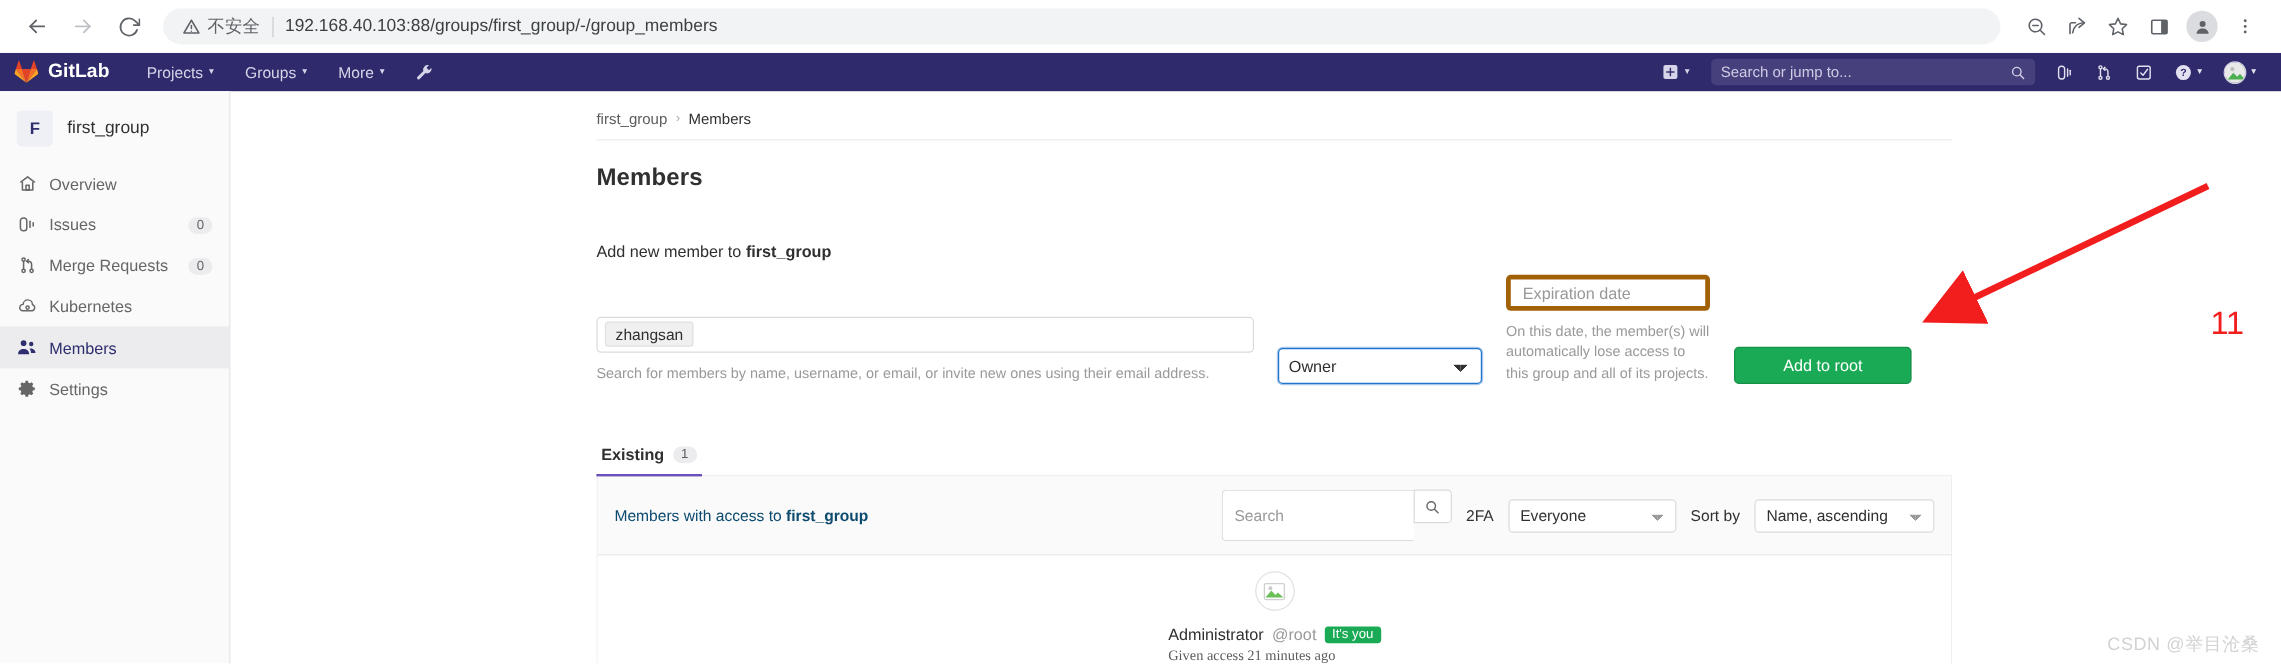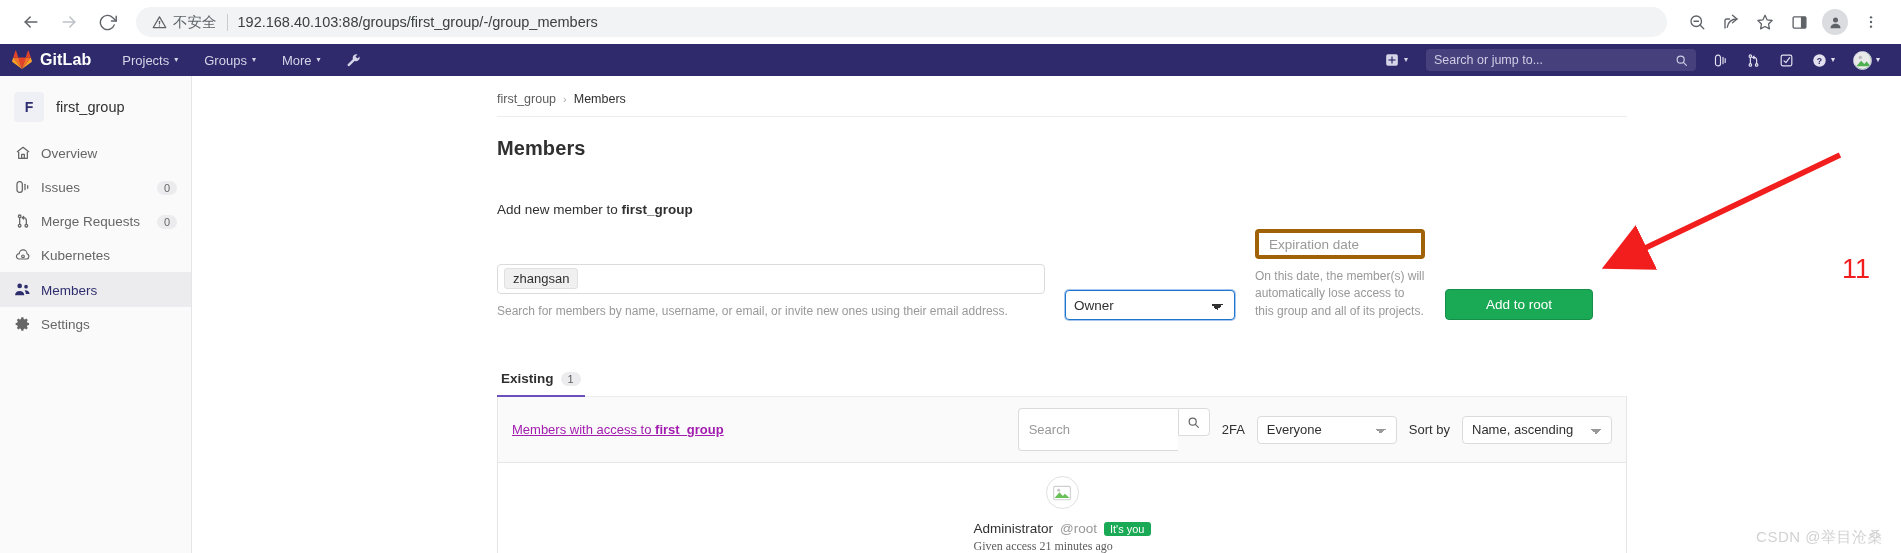--- a/index.html
+++ b/index.html
@@ -218,21 +218,21 @@
   }
 
   
   .panel {
     border: 1px solid #e5e5e5; border-top: 0; border-radius: 0 0 4px 4px;
   }
   .panel-head {
     background: #fafafa; border-bottom: 1px solid #e5e5e5;
     padding: 11px 14px; display: flex; align-items: center; gap: 12px;
   }
-  .panel-title { font-size: 13px; color: #a21caf; flex: 1; text-decoration: underline; }
+  .panel-title { font-size: 13px; color: #0c4a6e; flex: 1; }
   .panel-title b { font-weight: 700; }
   .search-wrap { display: flex; align-items: stretch; }
   .search-wrap input {
     width: 160px; height: 43px; border: 1px solid #dbdbdb; border-right: 0;
     border-radius: 4px 0 0 4px; padding: 0 10px; font-size: 13px;
     outline: none; font-family: "Liberation Sans", sans-serif; background:#fff;
   }
   .search-wrap input::placeholder { color: #999; }
   .search-btn {
     width: 32px; height: 28px; border: 1px solid #dbdbdb;

